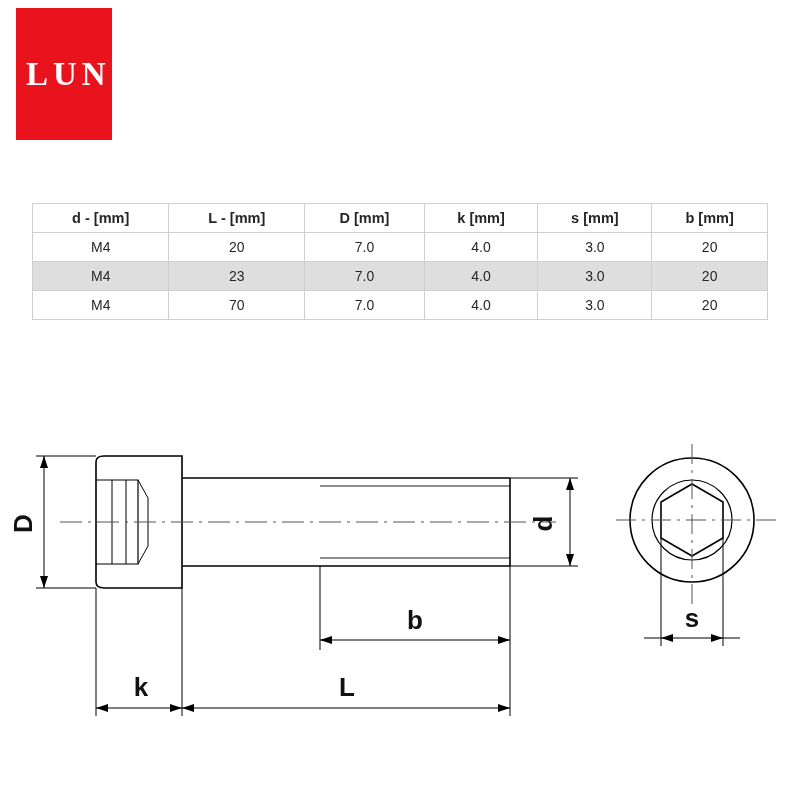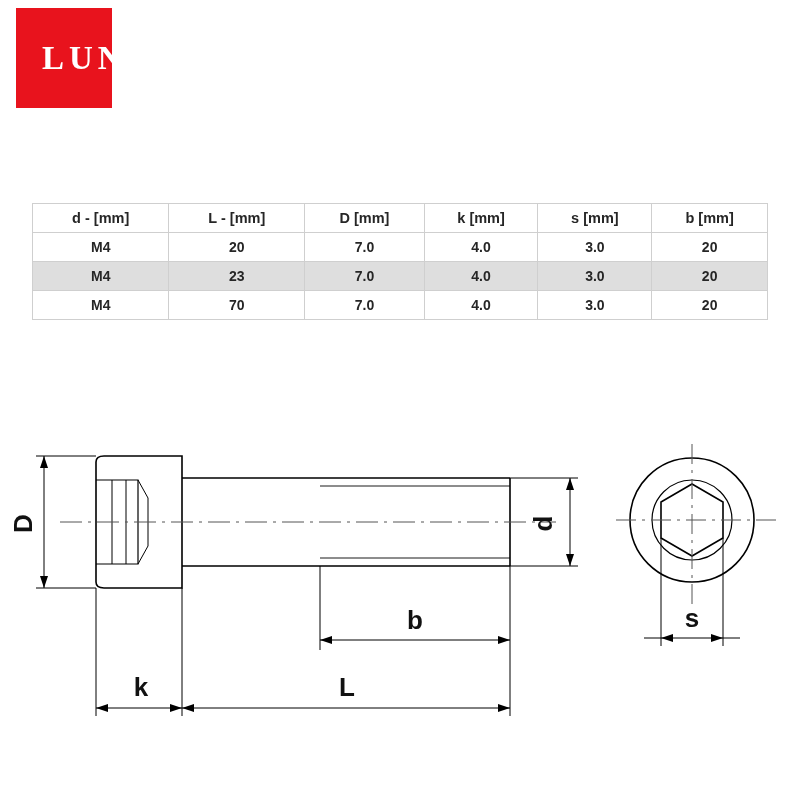--- a/index.html
+++ b/index.html
@@ -15,27 +15,27 @@
     color: #1a1a1a;
     overflow: hidden;
   }
 
   
   .logo {
     position: absolute;
     left: 16px;
     top: 8px;
     width: 96px;
-    height: 100px;
+    height: 132px;
     background: #e8131d;
     display: flex;
     flex-direction: column;
     align-items: flex-start;
     justify-content: center;
-    padding-left: 26px;
+    padding-left: 10px;
     box-sizing: border-box;
   }
   .logo-line {
     color: #ffffff;
     font-family: "Liberation Serif", serif;
     font-weight: bold;
     font-size: 33px;
     letter-spacing: 5px;
     line-height: 40px;
   }
@@ -47,21 +47,21 @@
     top: 203px;
     width: 736px;
     border-collapse: collapse;
     font-size: 14px;
   }
   .spec-table th, .spec-table td {
     border: 1px solid #cfcfcf;
     text-align: center;
     height: 28px;
     padding: 0;
-    font-weight: bold;
+    font-weight: normal;
     color: #262626;
   }
   .spec-table th {
     font-weight: bold;
     font-size: 14.5px;
     margin-top: 27px;
   }
   .spec-table tbody tr.alt td {
     background: #dedede;
   }

